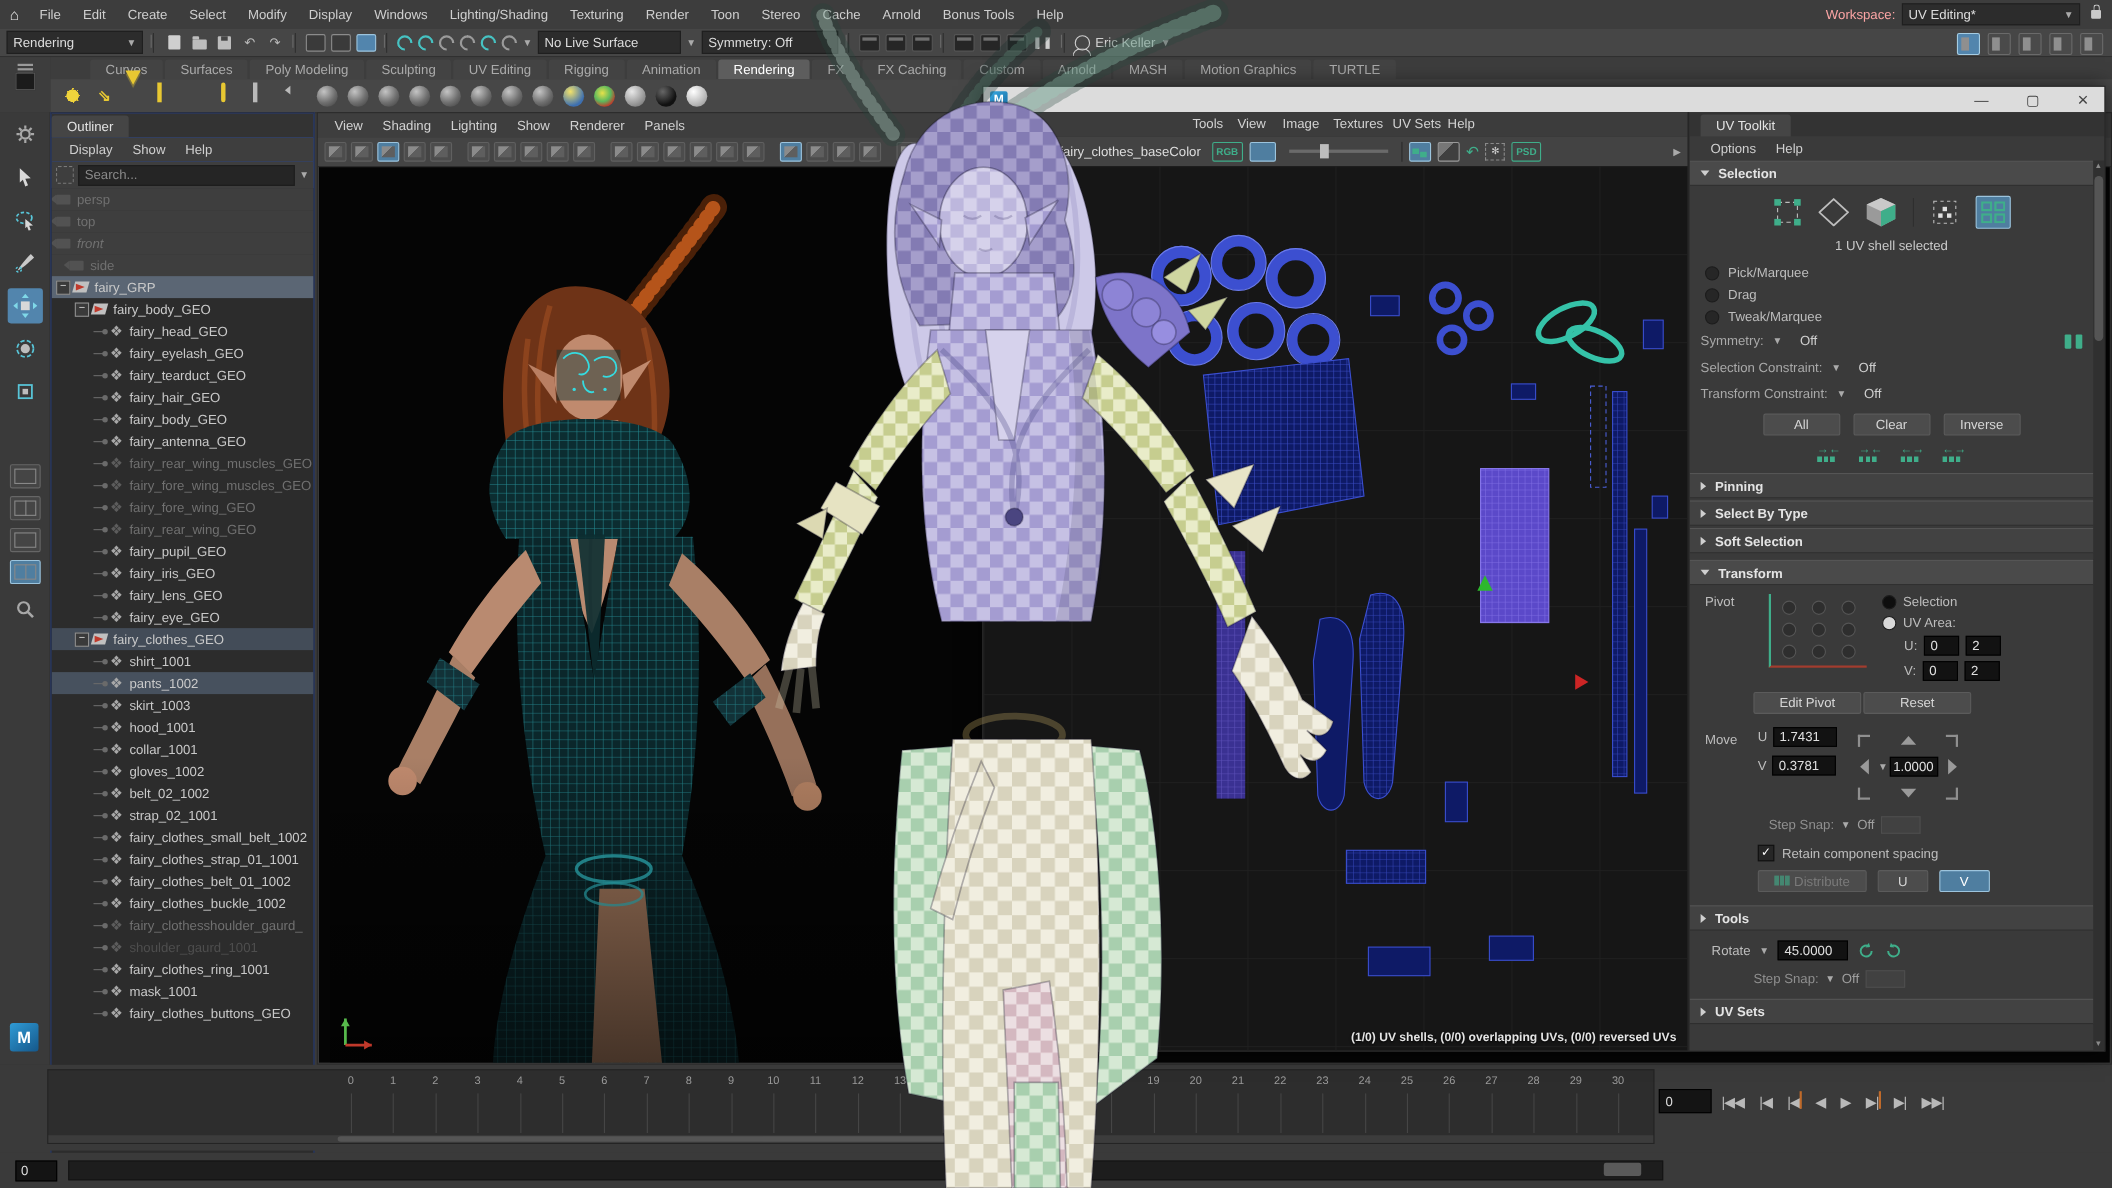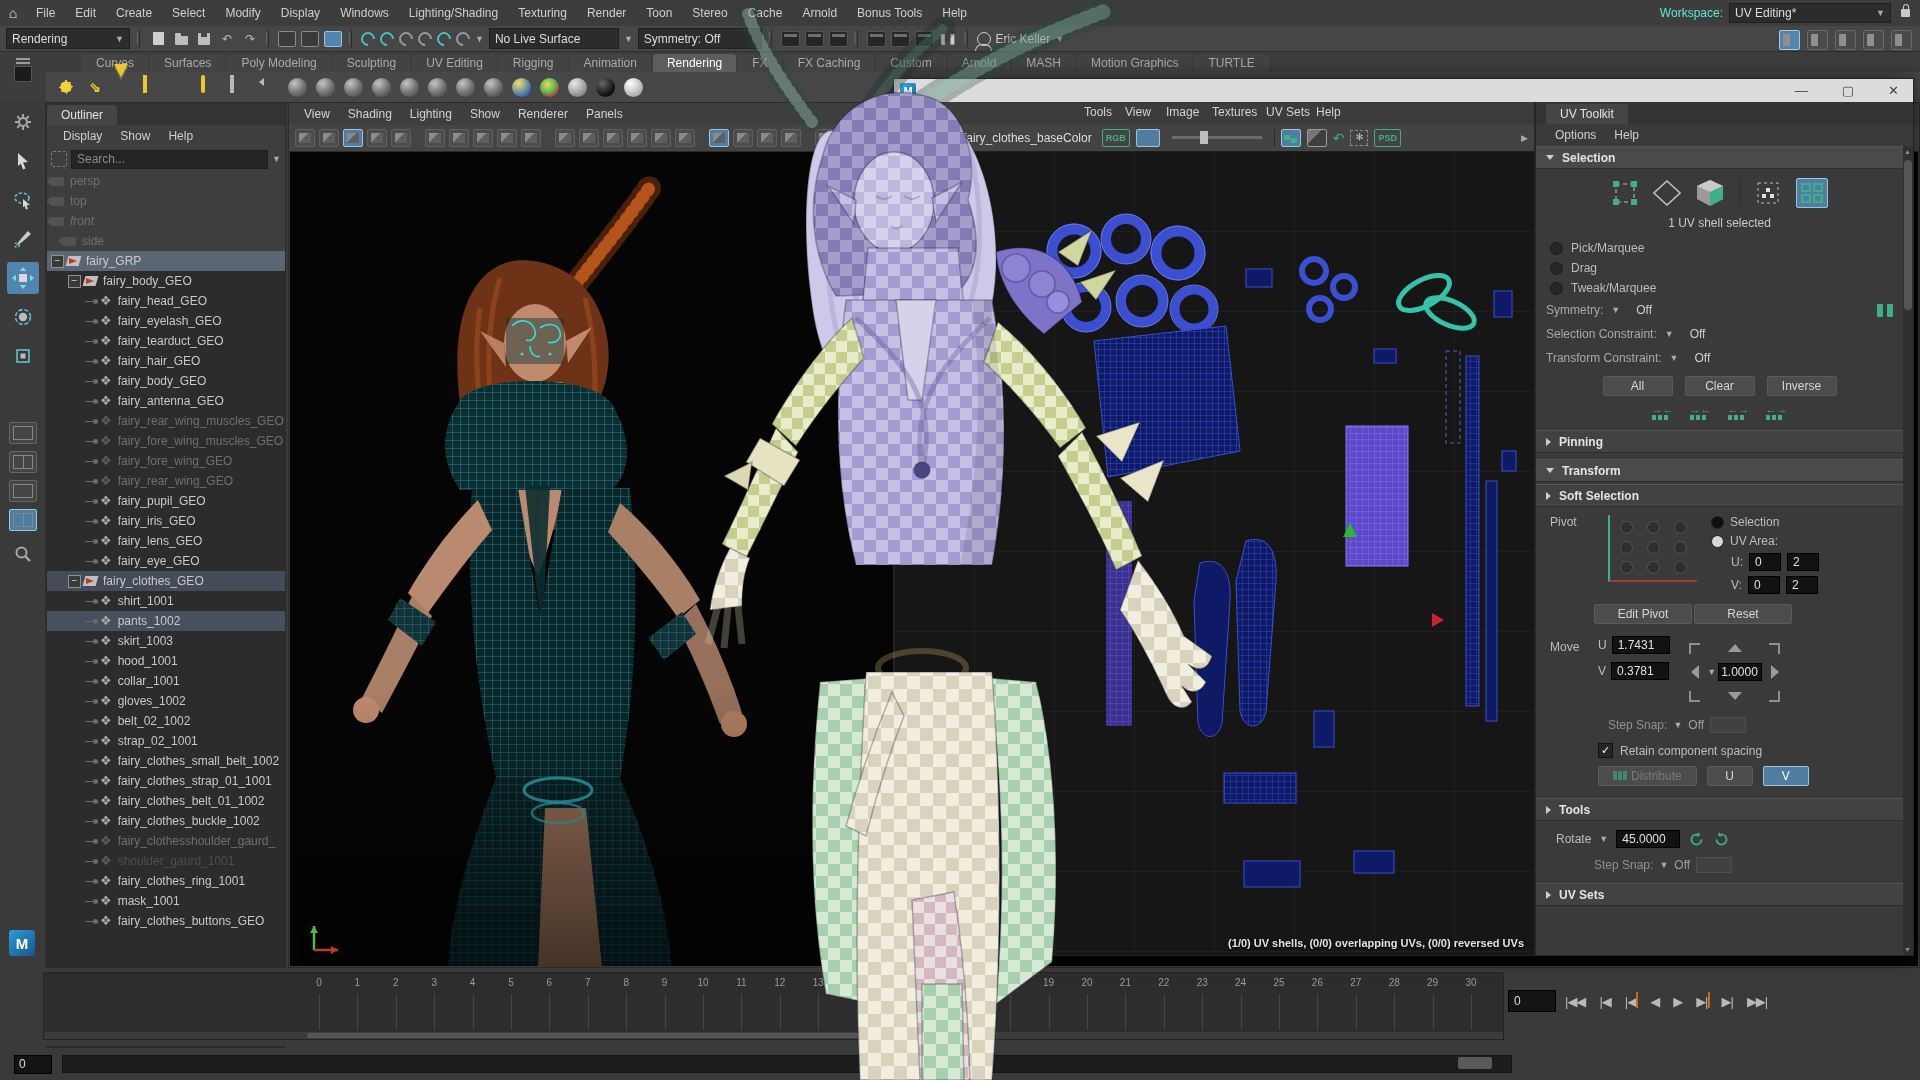--- a/index.html
+++ b/index.html
@@ -6,21 +6,21 @@
   #app{position:relative;width:1920px;height:1080px;background:#3a3a3a;
        font-family:"Liberation Sans",sans-serif;font-size:12px;color:#c8c8c8;
        overflow:hidden;user-select:none}
 
   
   .menubar{position:absolute;left:0;top:0;width:1920px;height:26px;background:#3d3d3d;
            display:flex;align-items:center;border-bottom:1px solid #323232}
   .home-ic{width:26px;text-align:center;color:#e8e8e8;font-size:14px}
   .mitem{padding:0 10px;color:#cfcfcf;cursor:default}
   .mb-right{position:absolute;right:10px;top:3px;display:flex;align-items:center;gap:6px}
-  .ws-label{color:#5eead4}
+  .ws-label{color:#fca5a5}
   .ws-box{width:150px;height:18px;background:#2c2c2c;border:1px solid #1f1f1f;color:#ddd;
           display:flex;align-items:center;padding:0 5px;justify-content:space-between}
   .lock{width:9px;height:8px;background:#c9c9c9;border-radius:1px;position:relative;margin-left:4px}
   .lock::before{content:'';position:absolute;left:1.5px;top:-5px;width:4px;height:5px;
                 border:1.5px solid #c9c9c9;border-bottom:none;border-radius:3px 3px 0 0}
 
   
   .statusline{position:absolute;left:0;top:26px;width:1920px;height:26px;background:#464646;
               display:flex;align-items:center;gap:5px;padding-left:6px;box-sizing:border-box;
               border-bottom:1px solid #2e2e2e}
@@ -1036,27 +1036,31 @@
           <div class="growrow">
             <span class="grow-ic">→←<span class="sq"></span></span>
             <span class="grow-ic">→←<span class="sq"></span></span>
             <span class="grow-ic">←→<span class="sq"></span></span>
             <span class="grow-ic">←→<span class="sq"></span></span>
           </div>
           <div class="sec-h sub">
             <span class="tri-r"></span>
             <span>Pinning</span>
           </div>
+          <div class="sec-h sub">
+            <span class="tri-r"></span>
+            <span>Select By Type</span>
+          </div>
+          <div class="sec-h sub">
+            <span class="tri-r"></span>
+            <span>Soft Selection</span>
+          </div>
           <div class="sec-h" style="margin-top:6px">
             <span class="tri-d"></span>
             <span>Transform</span>
-          </div>
-          <div class="sec-h sub">
-            <span class="tri-r"></span>
-            <span>Soft Selection</span>
           </div>
           <div class="pivotwrap">
             <span style="width:44px;color:#bdbdbd">Pivot</span>
             <div class="pgrid">
               <span class="radio"></span>
                 <span class="radio"></span>
                 <span class="radio"></span>
               <span class="radio"></span>
                 <span class="radio"></span>
                 <span class="radio"></span>

